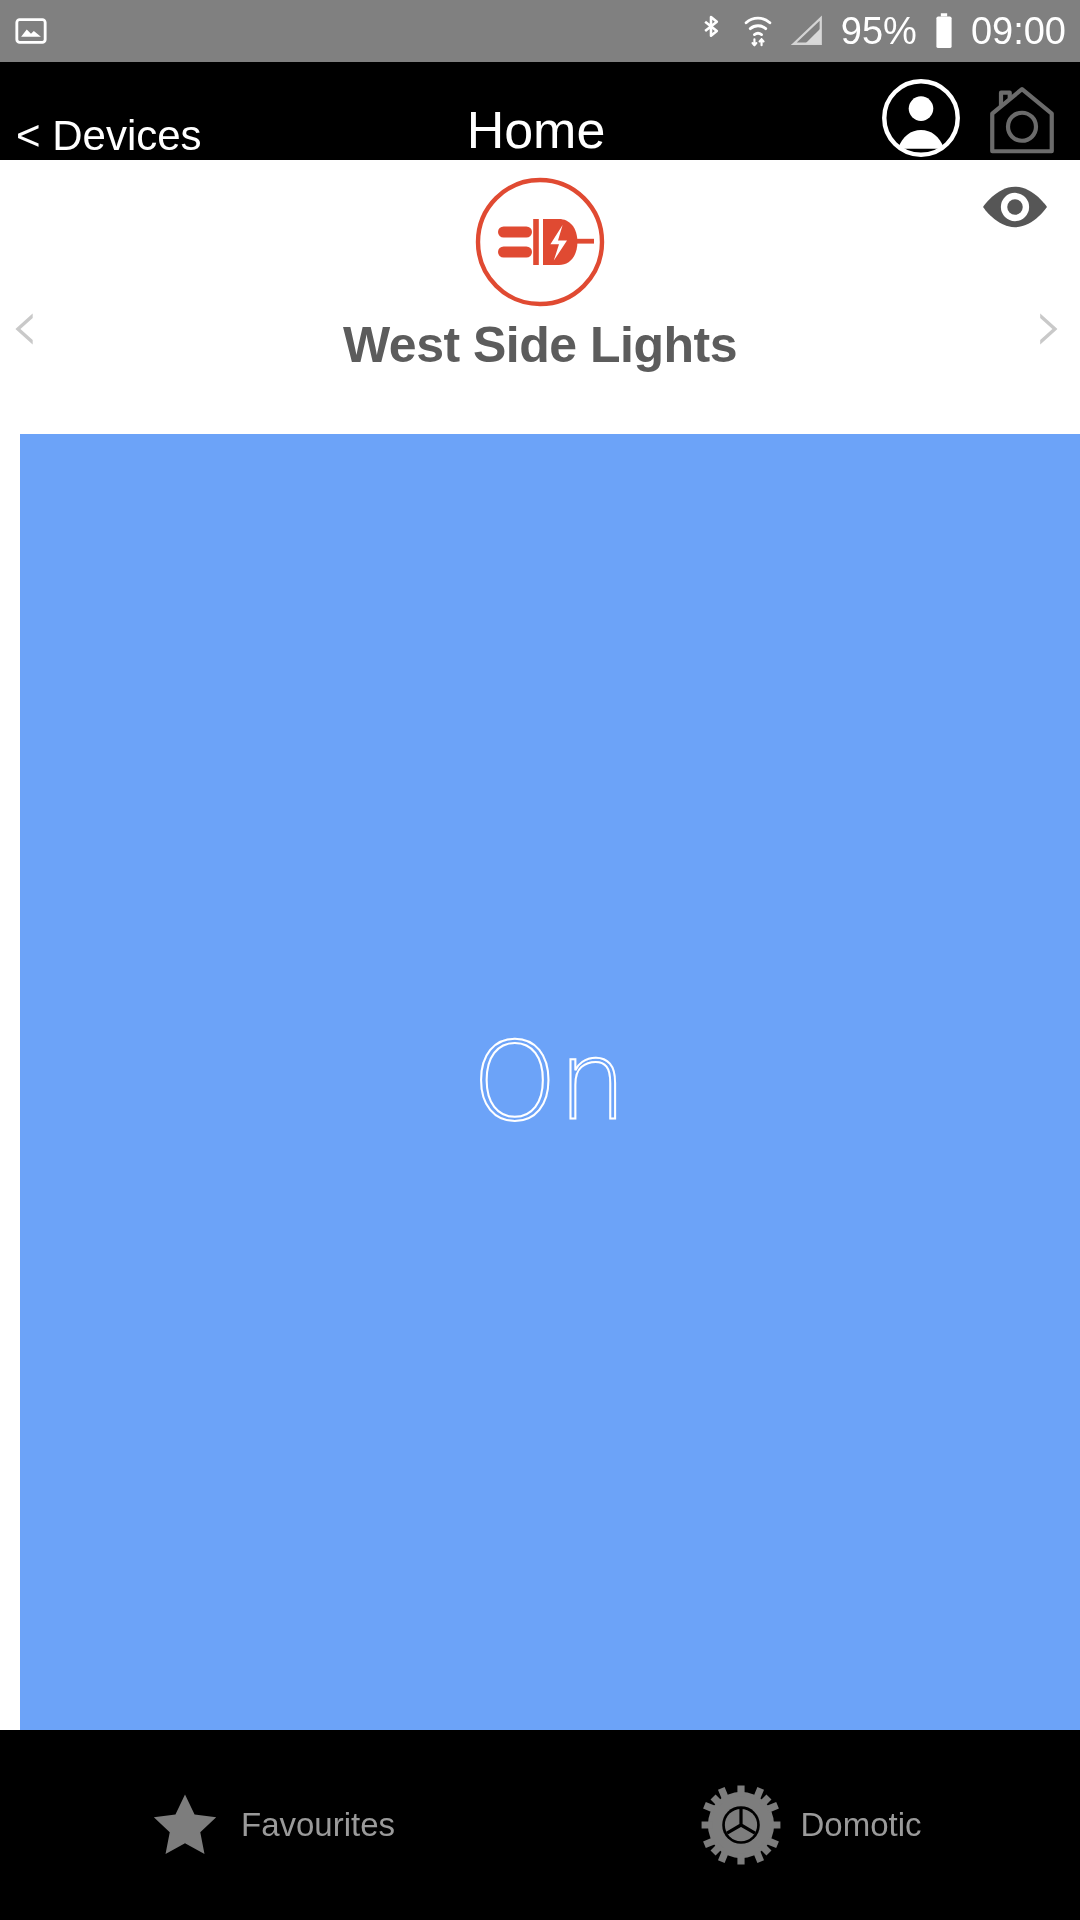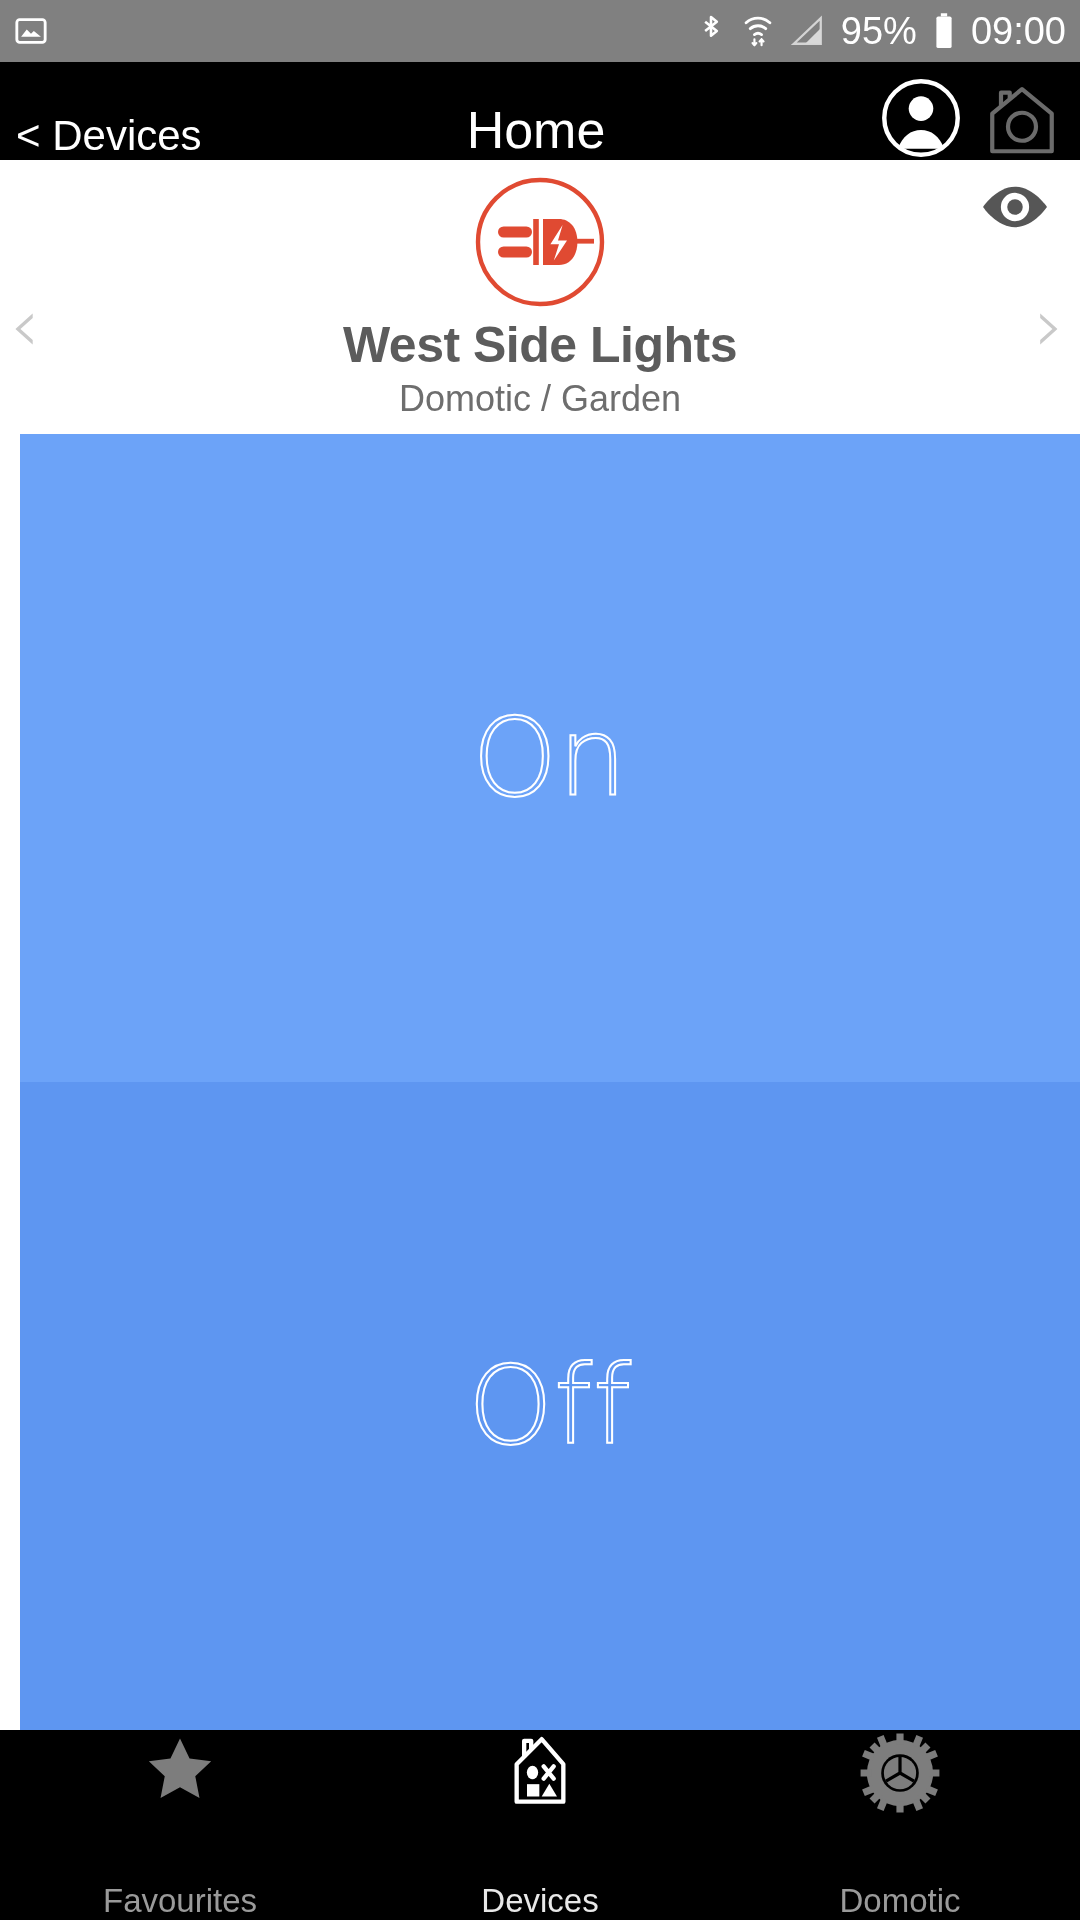--- a/index.html
+++ b/index.html
@@ -64,22 +64,22 @@
     -webkit-text-stroke:2px #ffffff;
     font-weight:300; letter-spacing:1px;
     font-family:"DejaVu Sans", sans-serif;
   }
 
   
   .tabbar{
     flex:0 0 190px; background:#000000; display:flex; align-items:center;
   }
   .tab{
-    flex:1 1 33.33%; display:flex; flex-direction:column;
-    align-items:center; justify-content:space-between; gap:16px; height:100%;
+    flex:1 1 33.33%; display:flex; 
+    align-items:center; justify-content:center; gap:16px; height:100%;
   }
   .tab-label{ font-size:33px; color:#9a9a9a; }
   .tab-label.active{ color:#e8e8e8; }
 </style>
 </head>
 <body>
 
 <div id="app">
 
   <div class="statusbar">
@@ -163,56 +163,39 @@
         <rect x="13" y="26.2" width="17" height="5.6" rx="2.8" fill="#e04a32"></rect>
         <rect x="13" y="36.2" width="17" height="5.6" rx="2.8" fill="#e04a32"></rect>
         <rect x="30.6" y="22.5" width="2.8" height="23" fill="#e04a32"></rect>
         <path d="M35.5 22.5h8c5.2 0 9.2 4.2 9.2 11.5s-4 11.5-9.2 11.5h-8z" fill="#e04a32"></path>
         <rect x="52.4" y="32.4" width="8.6" height="2.4" fill="#e04a32"></rect>
         <path d="M45.3 25.5l-6.1 9.6h4.3l-2.6 8.2 6.6-10h-4.5z" fill="#ffffff"></path>
       </svg>
     </span>
 
     <div class="dev-title">West Side Lights</div>
-    <div class="dev-sub">Domotic / Garden</div>
   </div>
 
   <div class="panels">
     <div class="panel panel-on">
       <span class="panel-label">On</span>
     </div>
-    <div class="panel panel-off">
-      <span class="panel-label">Off</span>
-    </div>
   </div>
 
   <div class="tabbar">
 
     <div class="tab">
       <span>
         <svg class="icon-svg" width="80" height="78" viewBox="0 0 24 24">
           <path d="M12 2.6l2.95 6.2 6.65.82-4.9 4.6 1.3 6.68L12 17.6l-5.99 3.3 1.3-6.68-4.9-4.6 6.65-.82z" fill="#7d7d7d"></path>
         </svg>
       </span>
       <span class="tab-label">Favourites</span>
     </div>
 
-    <div class="tab">
-      <span>
-        <svg class="icon-svg" width="80" height="80" viewBox="0 0 48 48">
-          <path d="M10 20.5L25 5.5l13 15V43H10z" fill="none" stroke="#ffffff" stroke-width="2.6" stroke-linejoin="round"></path>
-          <path d="M14.5 16.3V6.5h4.2v5.4" fill="none" stroke="#ffffff" stroke-width="2.6" stroke-linejoin="round"></path>
-          <ellipse cx="19.5" cy="25.5" rx="3.4" ry="4.1" fill="#ffffff"></ellipse>
-          <path d="M26.2 21.8l6 7.4M32.2 21.8l-6 7.4" stroke="#ffffff" stroke-width="2.6" stroke-linecap="round"></path>
-          <rect x="16.2" y="32.5" width="7.4" height="7.4" fill="#ffffff"></rect>
-          <path d="M29.6 32.2l4.6 7.7h-9.2z" fill="#ffffff"></path>
-        </svg>
-      </span>
-      <span class="tab-label active">Devices</span>
-    </div>
 
     <div class="tab">
       <span>
         <svg class="icon-svg" width="86" height="86" viewBox="0 0 48 48">
           <g fill="#7d7d7d">
             <circle cx="24" cy="24" r="18.5"></circle>
           </g>
           <g stroke="#7d7d7d" stroke-width="4">
             <path d="M24 2v6M24 40v6M2 24h6M40 24h6M8.4 8.4l4.3 4.3M35.3 35.3l4.3 4.3M39.6 8.4l-4.3 4.3M12.7 35.3l-4.3 4.3"></path>
             <path d="M13 3.6l2.3 5.6M32.7 38.8l2.3 5.6M44.4 13l-5.6 2.3M9.2 32.7l-5.6 2.3M35 3.6l-2.3 5.6M15.3 38.8l-2.3 5.6M44.4 35l-5.6-2.3M9.2 15.3l-5.6-2.3"></path>

